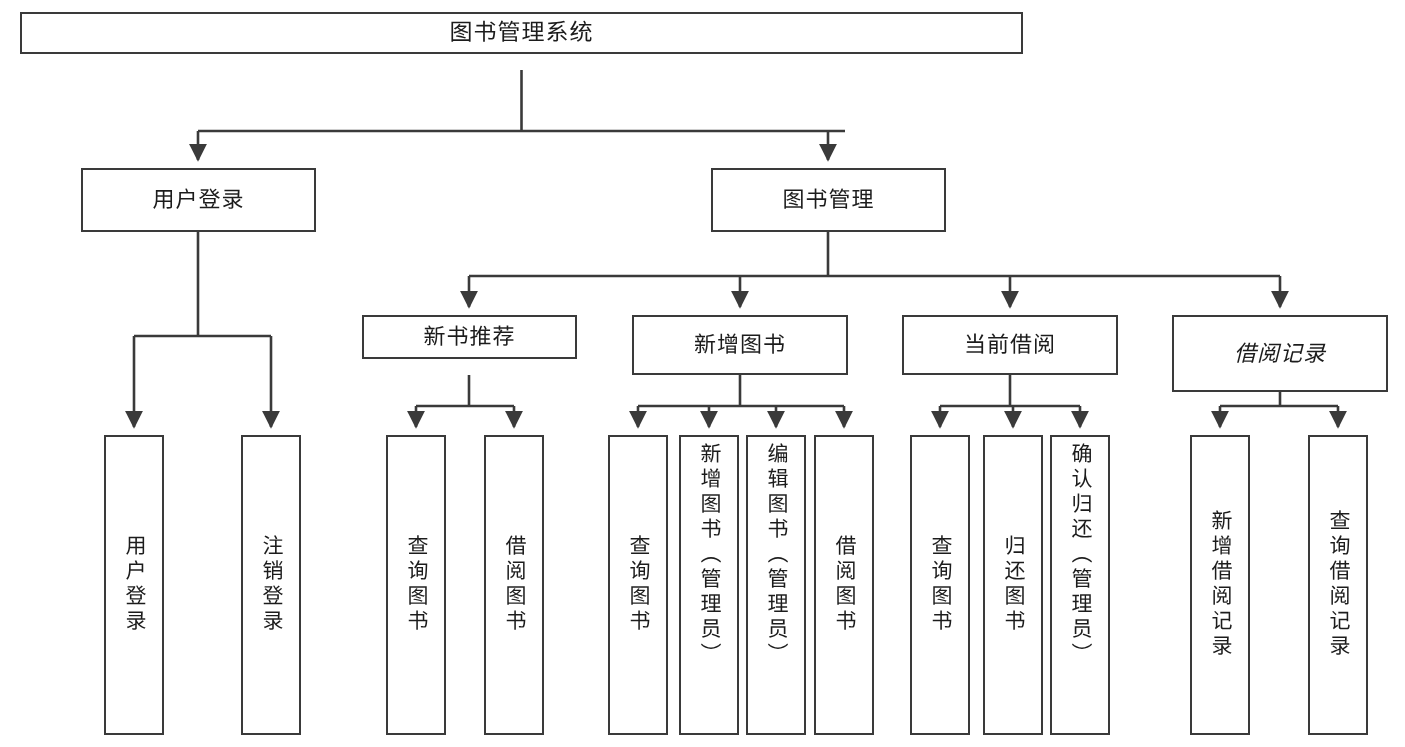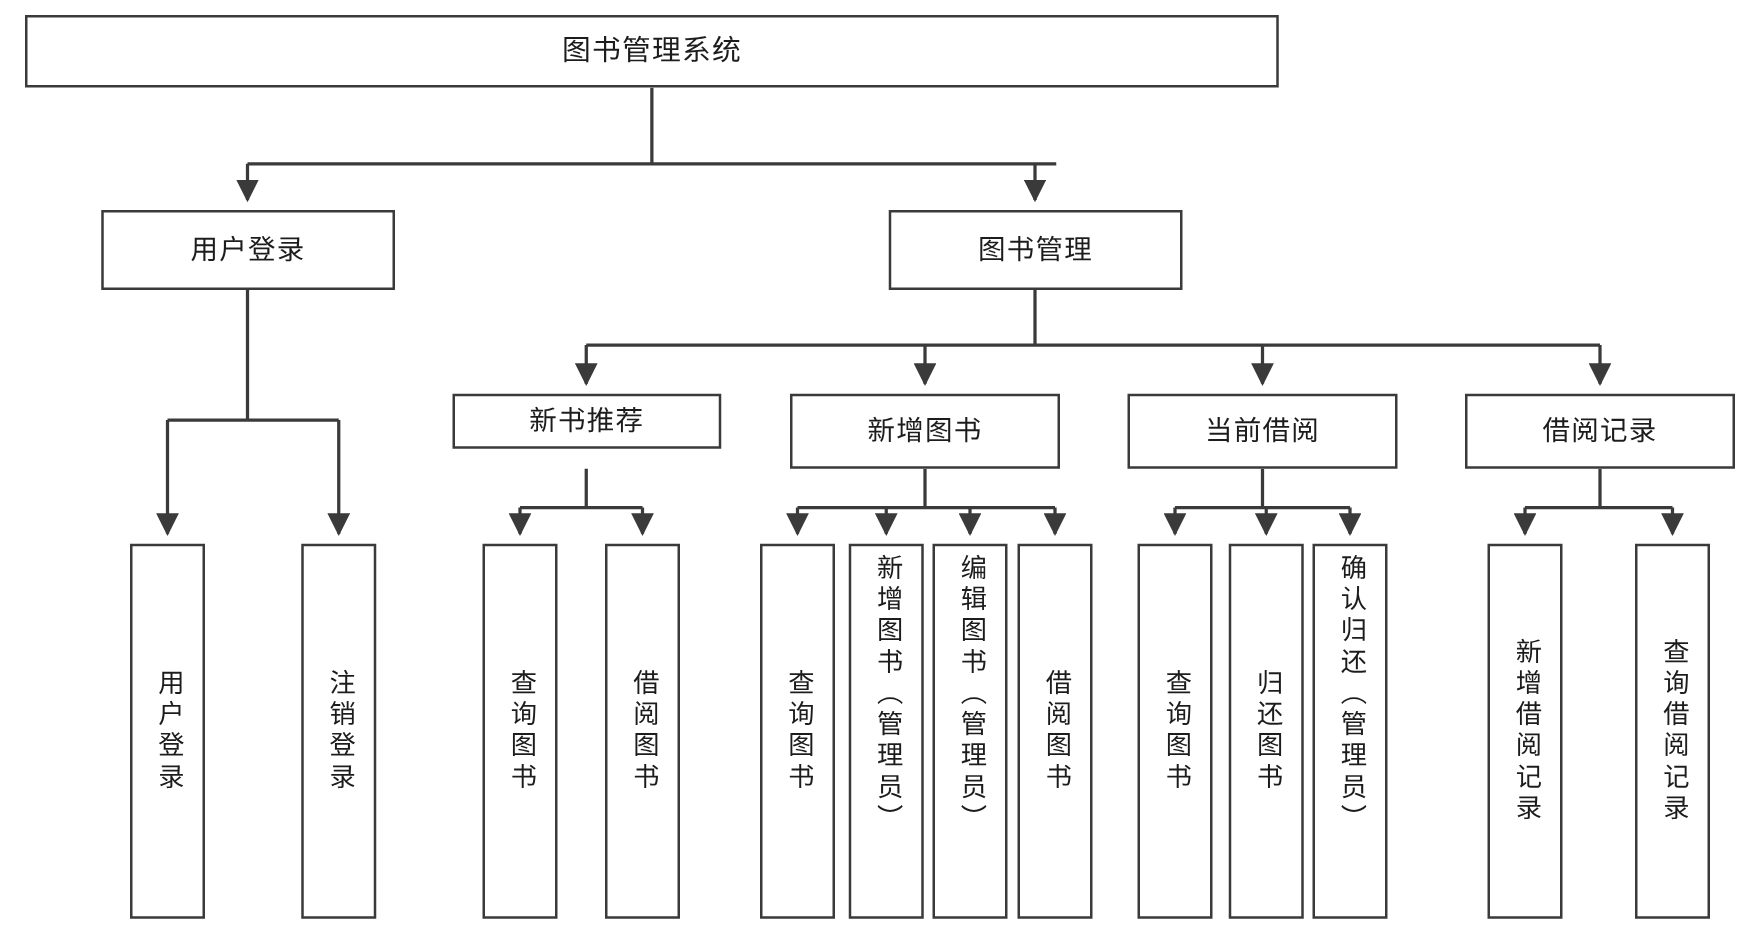--- a/index.html
+++ b/index.html
@@ -139,41 +139,41 @@
       <path d="M 1013 406 L 1013 427" marker-end="url(#arrow)"></path>
       <path d="M 1080 406 L 1080 427" marker-end="url(#arrow)"></path>
 
       <path d="M 1280 375 L 1280 406"></path>
       <path d="M 1220 406 L 1338 406"></path>
       <path d="M 1220 406 L 1220 427" marker-end="url(#arrow)"></path>
       <path d="M 1338 406 L 1338 427" marker-end="url(#arrow)"></path>
     </g>
   </svg>
 
-  <div class="node root" style="left:20px; top:12px; width:1003px; height:58px;">
+  <div class="node root" style="left:20px; top:12px; width:1003px; height:42px;">
     <span class="label">图书管理系统</span>
   </div>
 
   <div class="node branch" style="left:81px; top:168px; width:235px; height:64px;">
     <span class="label">用户登录</span>
   </div>
   <div class="node branch" style="left:711px; top:168px; width:235px; height:64px;">
     <span class="label">图书管理</span>
   </div>
 
   <div class="node branch" style="left:362px; top:315px; width:215px; height:44px;">
     <span class="label">新书推荐</span>
   </div>
   <div class="node branch" style="left:632px; top:315px; width:216px; height:60px;">
     <span class="label">新增图书</span>
   </div>
   <div class="node branch" style="left:902px; top:315px; width:216px; height:60px;">
     <span class="label">当前借阅</span>
   </div>
-  <div class="node branch" style="left:1172px; top:315px; width:216px; height:60px;">
+  <div class="node branch" style="left:1172px; top:315px; width:216px; height:77px;font-style:italic;">
     <span class="label">借阅记录</span>
   </div>
 
   <div class="node leaf centered" style="left:104px; top:435px; width:60px; height:300px;">
     <span class="label">用户登录</span>
   </div>
   <div class="node leaf centered" style="left:241px; top:435px; width:60px; height:300px;">
     <span class="label">注销登录</span>
   </div>
 

